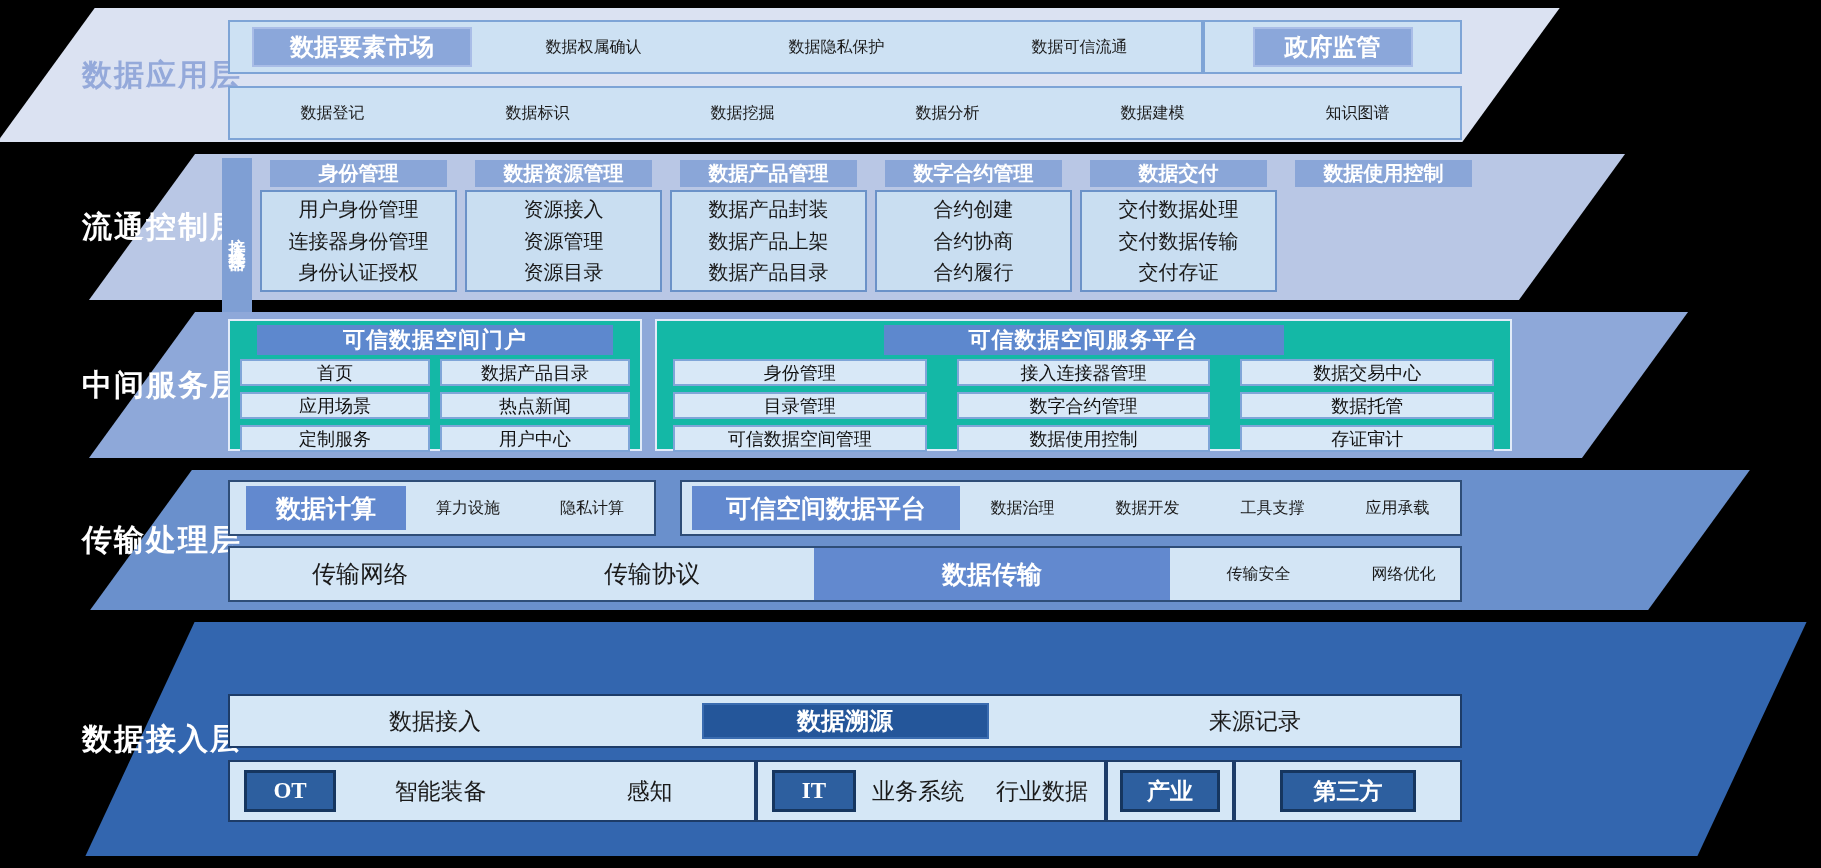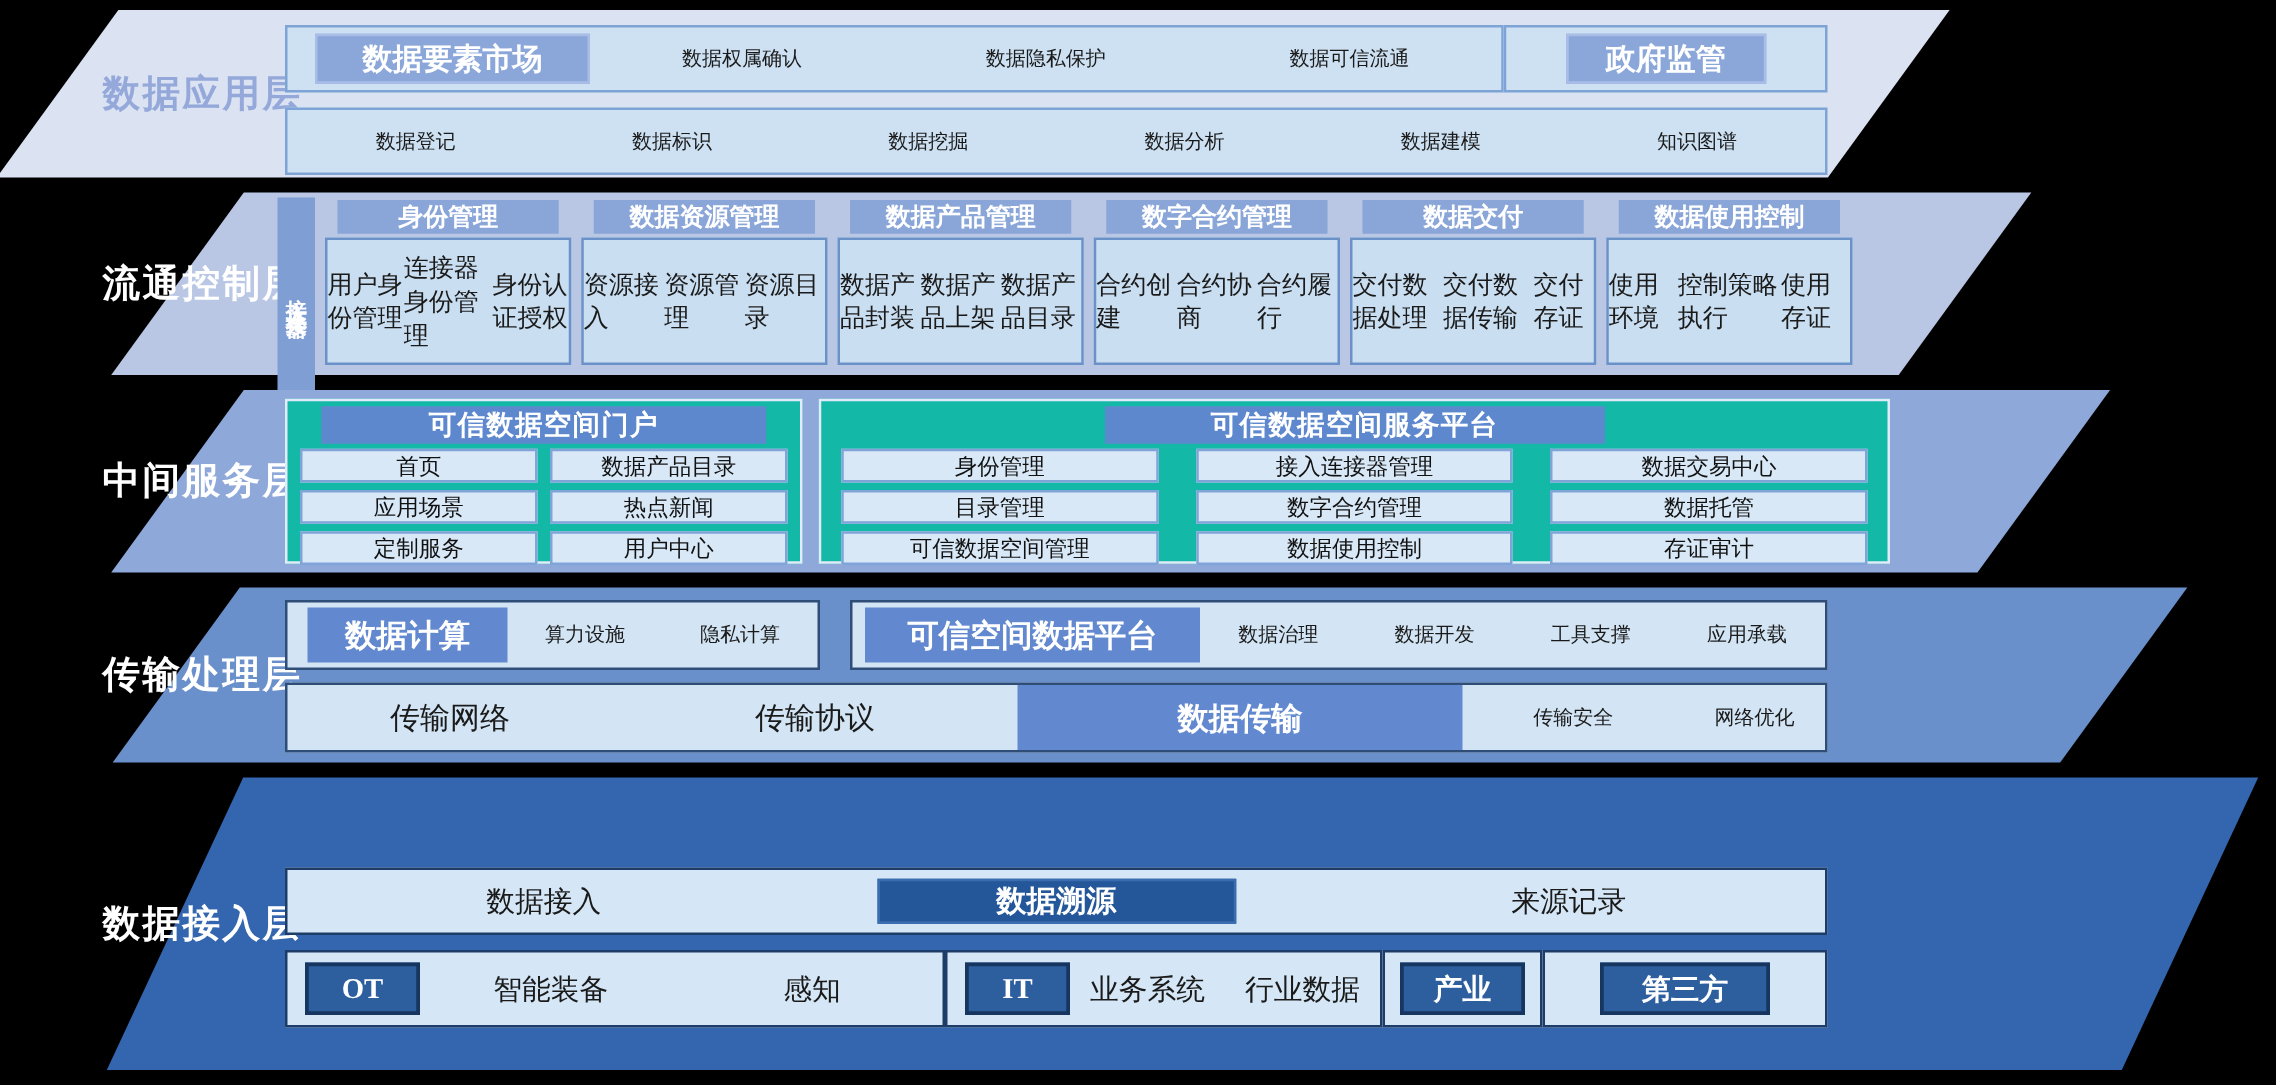--- a/index.html
+++ b/index.html
@@ -34,21 +34,21 @@
   .r1b{top:78px;height:54px;}
   
   .strip{position:absolute;left:222px;top:4px;height:154px;width:30px;background:#7f9fd4;color:#fff;
          font-weight:bold;font-size:17px;writing-mode:vertical-rl;letter-spacing:4px;
          display:flex;align-items:center;justify-content:center;}
   .cols{position:absolute;left:260px;width:1222px;top:6px;bottom:8px;display:flex;gap:8px;}
   .col{flex:1;display:flex;flex-direction:column;}
   .col-h{height:27px;margin:0 10px 3px;background:#8aa6d8;color:#fff;font-weight:bold;font-size:20px;
          display:flex;align-items:center;justify-content:center;}
   .col-b{flex:1;background:#c9def1;border:2px solid #6b92c8;box-sizing:border-box;display:flex;
-         flex-direction:row;justify-content:space-evenly;align-items:center;font-size:20px;color:#1a1a1a;}
+         flex-direction:column;justify-content:space-evenly;align-items:center;font-size:20px;color:#1a1a1a;}
   
   .group{position:absolute;top:7px;bottom:7px;background:#14b8a6;border:2px solid #e2ebf9;
          box-sizing:border-box;display:flex;flex-direction:column;}
   .portal{left:228px;width:414px;}
   .platform{left:655px;width:857px;}
   .group-h{height:30px;margin:4px auto;background:#5d88ce;color:#fff;font-weight:bold;font-size:22px;
            display:flex;align-items:center;justify-content:center;letter-spacing:1px;flex:0 0 auto;}
   .portal .group-h{width:356px;}
   .platform .group-h{width:400px;}
   .portal-grid{display:grid;grid-template-columns:1fr 1fr;gap:6px 10px;margin:0 10px;}
@@ -157,25 +157,20 @@
       <div class="col">
         <div class="col-h">数据交付</div>
         <div class="col-b">
           <div>交付数据处理</div>
           <div>交付数据传输</div>
           <div>交付存证</div>
         </div>
       </div>
       <div class="col">
         <div class="col-h">数据使用控制</div>
-        <div class="col-b">
-          <div>使用环境</div>
-          <div>控制策略执行</div>
-          <div>使用存证</div>
-        </div>
       </div>
     </div>
   </div>
 
   <div class="band b3">
     <div class="band-bg"></div>
     <div class="band-label">中间服务层</div>
     <div class="group portal">
       <div class="group-h">可信数据空间门户</div>
       <div class="portal-grid">

